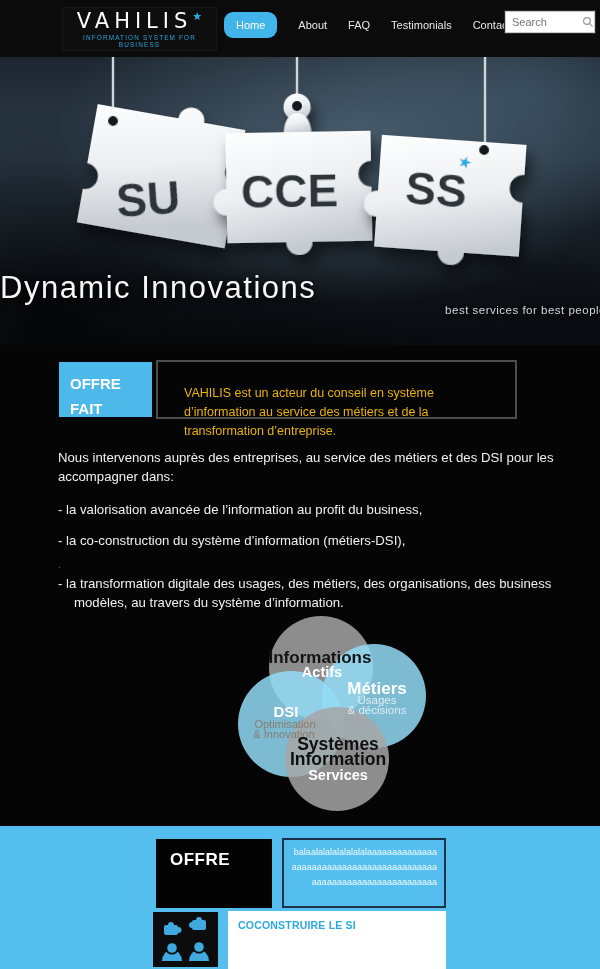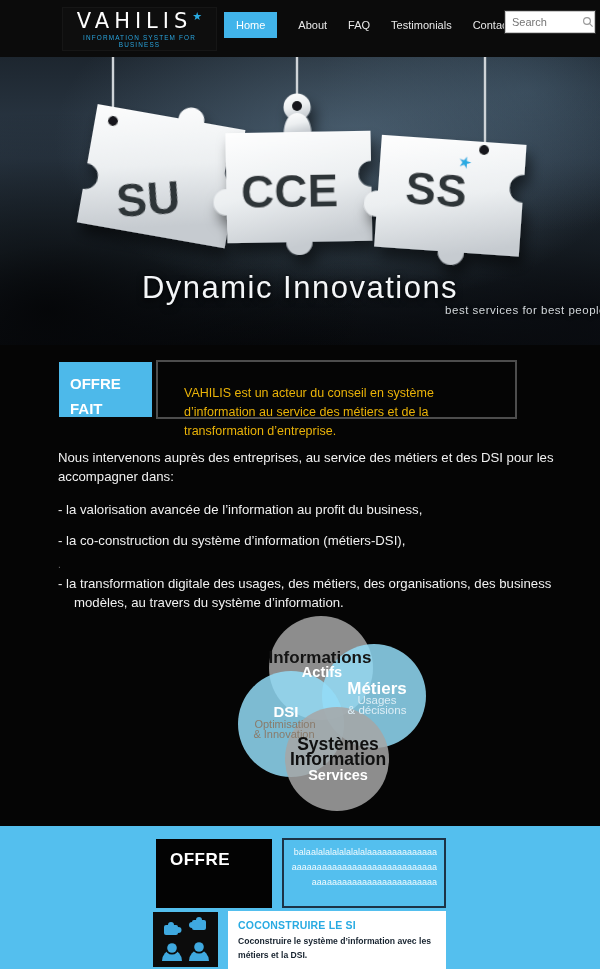--- a/index.html
+++ b/index.html
@@ -9,39 +9,39 @@
   
   .header{position:absolute;left:0;top:0;width:600px;height:57px;background:#0b0b0b;}
   .logo{position:absolute;left:62px;top:7px;width:153px;height:42px;background:#0e0e0e;
         border:1px solid #161616;text-align:center;cursor:pointer;}
   .logo-brand{color:#fff;font-size:21px;font-family:"DejaVu Sans",sans-serif;font-weight:400;
         letter-spacing:5px;line-height:26px;}
   .logo-star{color:#29abe2;font-size:11px;vertical-align:8px;letter-spacing:0;}
   .logo-tagline{color:#2aa4dd;font-size:6.4px;letter-spacing:1.15px;margin-top:0px;}
   .nav{position:absolute;left:224px;top:10px;height:30px;display:flex;align-items:center;gap:21px;}
   .nav-item{color:#e8e8e8;font-size:11px;text-decoration:none;cursor:pointer;white-space:nowrap;}
-  .nav-item.active{background:#41b4ea;color:#fff;padding:7px 12px;border-radius:0;}
+  .nav-item.active{background:#41b4ea;color:#fff;padding:7px 12px;border-radius:9px;}
   .search{position:absolute;left:505px;top:11px;width:88px;height:20px;background:#fff;
         border:1px solid #c9c9c9;box-shadow:0 0 0 1px #2a2a2a;display:flex;align-items:center;}
   .search input{border:0;outline:0;width:70px;font-size:11px;color:#555;padding:0 0 0 6px;
         font-family:"Liberation Sans",sans-serif;background:transparent;}
   .search svg{margin-left:0px;cursor:pointer;}
 
   
   .hero{position:absolute;left:0;top:57px;width:600px;height:288px;
     background-color:#27323d;
     background-image:
       radial-gradient(ellipse 420px 240px at 58% 28%, rgba(96,122,142,.55), rgba(40,52,64,0) 70%),
       radial-gradient(ellipse 300px 200px at 88% 12%, rgba(70,95,115,.45), rgba(0,0,0,0) 70%),
       radial-gradient(ellipse 520px 320px at 8% 88%, rgba(4,5,7,.92), rgba(4,5,7,0) 62%),
       radial-gradient(ellipse 620px 360px at 97% 92%, rgba(8,10,14,.85), rgba(8,10,14,0) 65%),
       radial-gradient(ellipse 760px 220px at 50% 112%, rgba(0,0,0,.85), rgba(0,0,0,0) 70%),
       linear-gradient(180deg,#1d262f 0%,#2d3b49 35%,#243039 70%,#131921 100%);}
   .hero svg{position:absolute;left:0;top:0;}
-  .hero-title{position:absolute;left:0;top:213px;width:100%;text-align:center;color:#f4f6f8;
+  .hero-title{position:absolute;left:0;top:213px;width:100%;color:#f4f6f8;
         font-size:31px;font-weight:400;letter-spacing:1.5px;text-shadow:0 2px 7px rgba(0,0,0,.95),0 0 2px #0a0d10;}
   .hero-subtitle{position:absolute;left:6px;top:247px;width:100%;text-align:right;color:#d3d8dc;
         font-size:11.5px;letter-spacing:.5px;text-shadow:0 1px 4px rgba(0,0,0,.9);}
 
   
   .keskon{position:absolute;left:59px;top:362px;width:93px;height:55px;background:#4db9ea;
         color:#fff;font-weight:700;font-size:15px;padding-left:11px;padding-top:9px;box-sizing:border-box;line-height:25px;}
   .intro-box{position:absolute;left:156px;top:360px;width:361px;height:59px;border:2px solid #4d4d4d;
         box-sizing:border-box;padding:6px 10px;}
   .intro-box p{margin:16px;color:#eab308;font-size:12.5px;line-height:19px;}
@@ -201,16 +201,15 @@
         <circle cx="32" cy="8" r="3"></circle>
         <path d="M29,44 a10,11 0 0 1 20,0 z"></path>
       </g>
       <circle cx="39" cy="30" r="6.6" fill="#0c0c0c"></circle>
       <circle cx="39" cy="30" r="4.8" fill="#3fa9e0"></circle>
     </svg>
   </div>
 
   <div class="offer-card">
     <div class="card-title">COCONSTRUIRE LE SI</div>
-    <div class="card-body">Coconstruire le système d’information avec les  métiers et la DSI.</div>
   </div>
 
 </div>
 
 </body></html>

